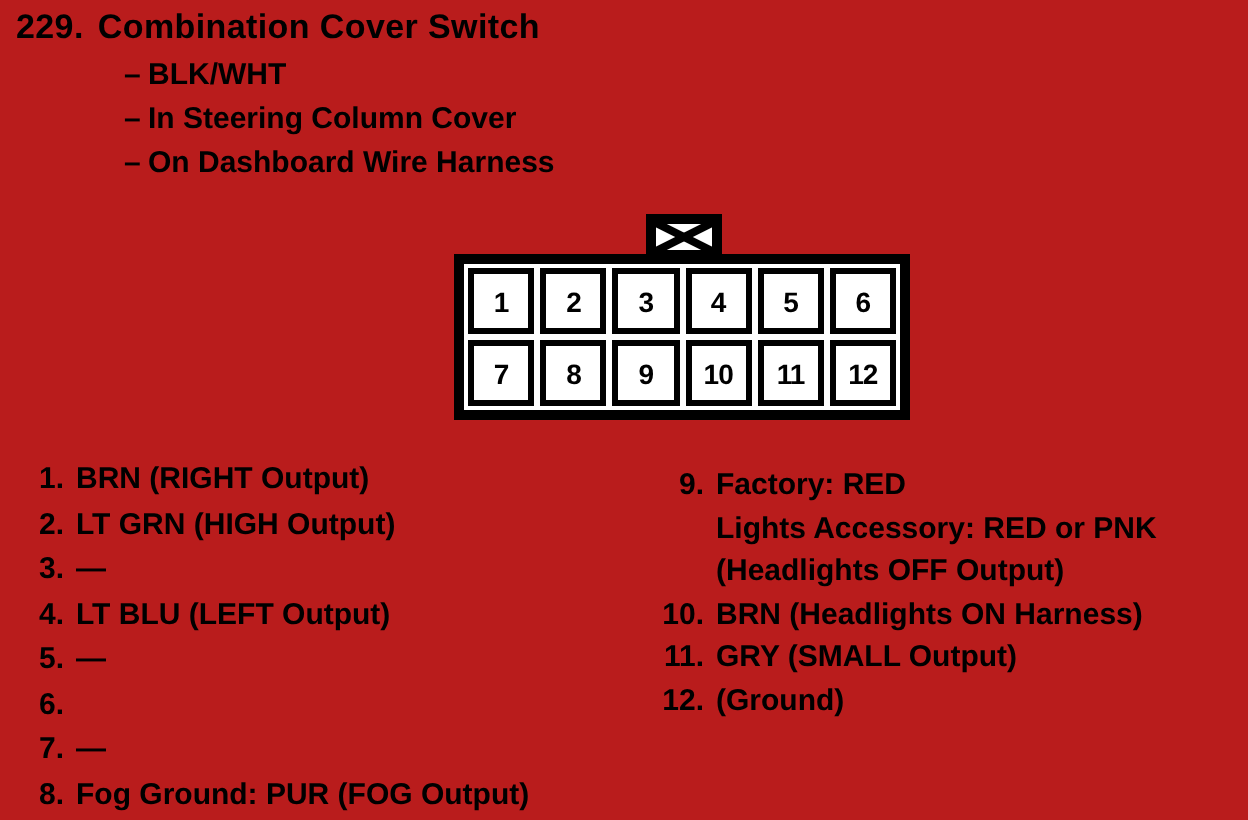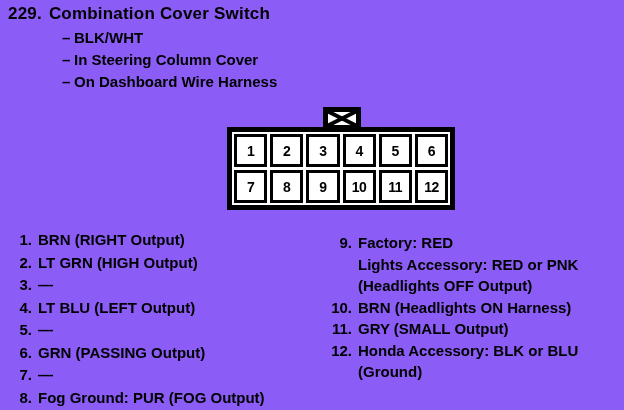--- a/index.html
+++ b/index.html
@@ -4,21 +4,21 @@
 <style>
   html, body {
     margin: 0;
     padding: 0;
     background: #ffffff;
   }
   .page {
     position: relative;
     width: 624px;
     height: 410px;
-    background: #8b5cf6;
+    background: #b91c1c;
     color: #000000;
     font-family: "Liberation Sans", sans-serif;
     font-weight: 700;
     overflow: hidden;
   }
 
   
   .doc-header {
     position: absolute;
     left: 8px;
@@ -163,21 +163,20 @@
     <div class="pin-item">
       <span class="pin-num">4.</span>
       <span>LT BLU (LEFT Output)</span>
     </div>
     <div class="pin-item">
       <span class="pin-num">5.</span>
       <span>—</span>
     </div>
     <div class="pin-item">
       <span class="pin-num">6.</span>
-      <span>GRN (PASSING Output)</span>
     </div>
     <div class="pin-item">
       <span class="pin-num">7.</span>
       <span>—</span>
     </div>
     <div class="pin-item">
       <span class="pin-num">8.</span>
       <span>Fog Ground: PUR (FOG Output)</span>
     </div>
   </div>
@@ -195,19 +194,18 @@
       <span class="pin-num">10.</span>
       <span>BRN (Headlights ON Harness)</span>
     </div>
     <div class="pin-item">
       <span class="pin-num">11.</span>
       <span>GRY (SMALL Output)</span>
     </div>
     <div class="pin-item">
       <span class="pin-num">12.</span>
       <div>
-        <div>Honda Accessory: BLK or BLU</div>
         <div>(Ground)</div>
       </div>
     </div>
   </div>
 
 </div>
 
 </body></html>

